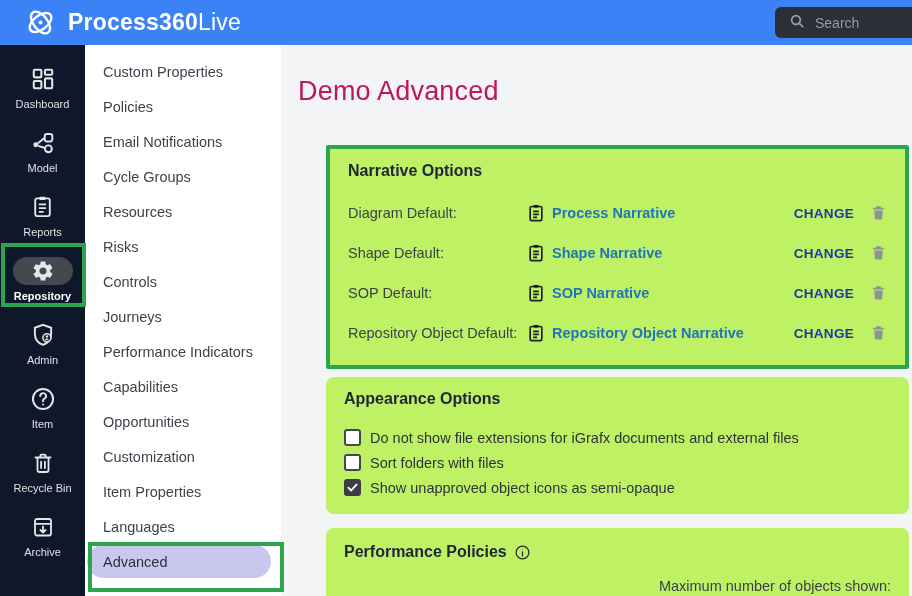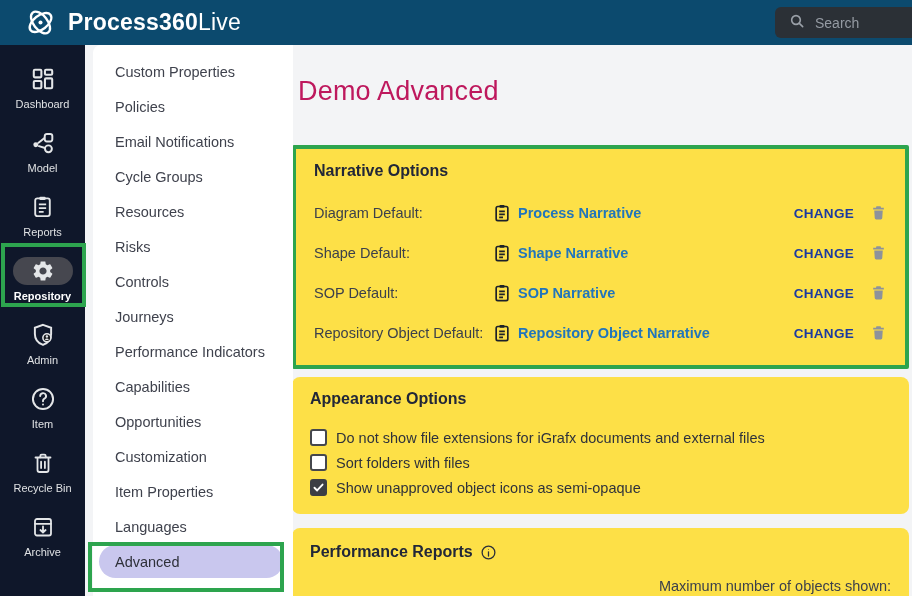--- a/index.html
+++ b/index.html
@@ -1,45 +1,45 @@
 <!DOCTYPE html>
 <html><head>
 <meta charset="utf-8">
 <style>
   * { margin:0; padding:0; box-sizing:border-box; }
   html,body { width:912px; height:596px; overflow:hidden; font-family:"Liberation Sans", sans-serif; background:#f3f4f6; }
   .app { position:relative; width:912px; height:596px; }
 
   
-  .topbar { position:absolute; left:0; top:0; width:912px; height:45px; background:#0c4a6e; display:flex; align-items:center; z-index:3; }
+  .topbar { position:absolute; left:0; top:0; width:912px; height:45px; background:#3b82f6; display:flex; align-items:center; z-index:3; }
   .brand { display:flex; align-items:center; gap:11px; margin-left:24px; }
   .brand-icon svg { display:block; }
   .brand-text { color:#ffffff; font-size:23px; letter-spacing:.2px; white-space:nowrap; }
   .brand-text b { font-weight:700; }
   .brand-text .light { font-weight:300; }
   .search { position:absolute; left:775px; top:7px; width:190px; height:31px; background:#2b3036; border-radius:6px; display:flex; align-items:center; padding-left:14px; gap:10px; }
   .search-ph { color:#959ba3; font-size:14px; }
 
   
   .leftnav { position:absolute; left:0; top:45px; width:85px; bottom:0; background:#0f172a; padding-top:10px; z-index:2; }
   .nav-item { height:64px; display:flex; flex-direction:column; align-items:center; justify-content:center; gap:5px; cursor:pointer; }
   .nav-icon-wrap { height:28px; display:flex; align-items:center; justify-content:center; }
   .nav-item.selected .nav-icon-wrap { background:#46474f; border-radius:16px; padding:4px 18px; }
   .nav-label { font-size:11px; color:#dfe1e3; }
   .nav-item.selected .nav-label { font-weight:700; color:#ffffff; }
 
   
-  .submenu { position:absolute; left:93px; top:45px; width:200px; bottom:0; background:#ffffff; border-top-left-radius:8px; padding-top:9px; z-index:1; }
+  .submenu { position:absolute; left:81px; top:45px; width:200px; bottom:0; background:#ffffff; border-top-left-radius:8px; padding-top:9px; z-index:1; }
   .sub-item { height:35px; display:flex; align-items:center; padding-left:22px; font-size:14.5px; color:#3f424d; cursor:pointer; white-space:nowrap; }
   .sub-item.selected { background:#c9c7ee; border-radius:17px; margin:1px 10px 0 6px; padding-left:16px; height:33px; color:#2e3039; }
 
   
   .content { position:absolute; left:285px; top:45px; right:0; bottom:0; background:#f3f4f6; padding:0 3px 0 7px; overflow:hidden; }
   .page-title { font-size:27px; font-weight:400; color:#be185d; margin:27px 0 0 6px; line-height:38px; letter-spacing:.2px; }
-  .card { background:#fde047; border-radius:8px; padding:12px 18px 14px 18px; }
+  .card { background:#bef264; border-radius:8px; padding:12px 18px 14px 18px;margin-left:34px; }
   .card h2 { font-size:16px; font-weight:700; color:#222738; line-height:20px; margin-bottom:16px; display:flex; align-items:center; gap:7px; }
   .card.narrative { margin-top:35px; border:4px solid #2da44e; border-radius:2px; padding:12px 18px 12px 18px; }
   .card.narrative h2 { margin-bottom:12px; }
   .card.appearance { margin-top:8px; }
   .card.perf { margin-top:14px; min-height:90px; padding-top:14px; }
 
   .nrow { height:40px; display:flex; align-items:center; }
   .nlabel { flex:0 0 178px; font-size:14.5px; color:#3c404b; }
   .nicon { width:20px; height:20px; margin-right:6px; display:flex; align-items:center; }
   .nlink { font-size:14.5px; font-weight:700; color:#2175bc; text-decoration:none; cursor:pointer; }
@@ -294,21 +294,21 @@
                 <path d="M4.5 12.5 L9.5 17.5 L19.5 6.5"></path>
               </svg>
             </span>
             <span class="clabel">Show unapproved object icons as semi-opaque</span>
           </label>
         </div>
     </section>
 
     <section class="card perf">
       <h2>
-        <span>Performance Reports</span>
+        <span>Performance Policies</span>
         <span style="display:flex;align-items:center;">
           <svg width="17" height="17" viewBox="0 0 24 24" fill="none" stroke="#2a2f3a" stroke-width="1.8" stroke-linecap="round">
             <circle cx="12" cy="12" r="9"></circle>
               <path d="M12 11v6"></path>
               <circle cx="12" cy="7.6" r="0.7" fill="#2a2f3a" stroke="none"></circle>
           </svg>
         </span>
       </h2>
       <div class="perf-sub">Maximum number of objects shown:</div>
     </section>

